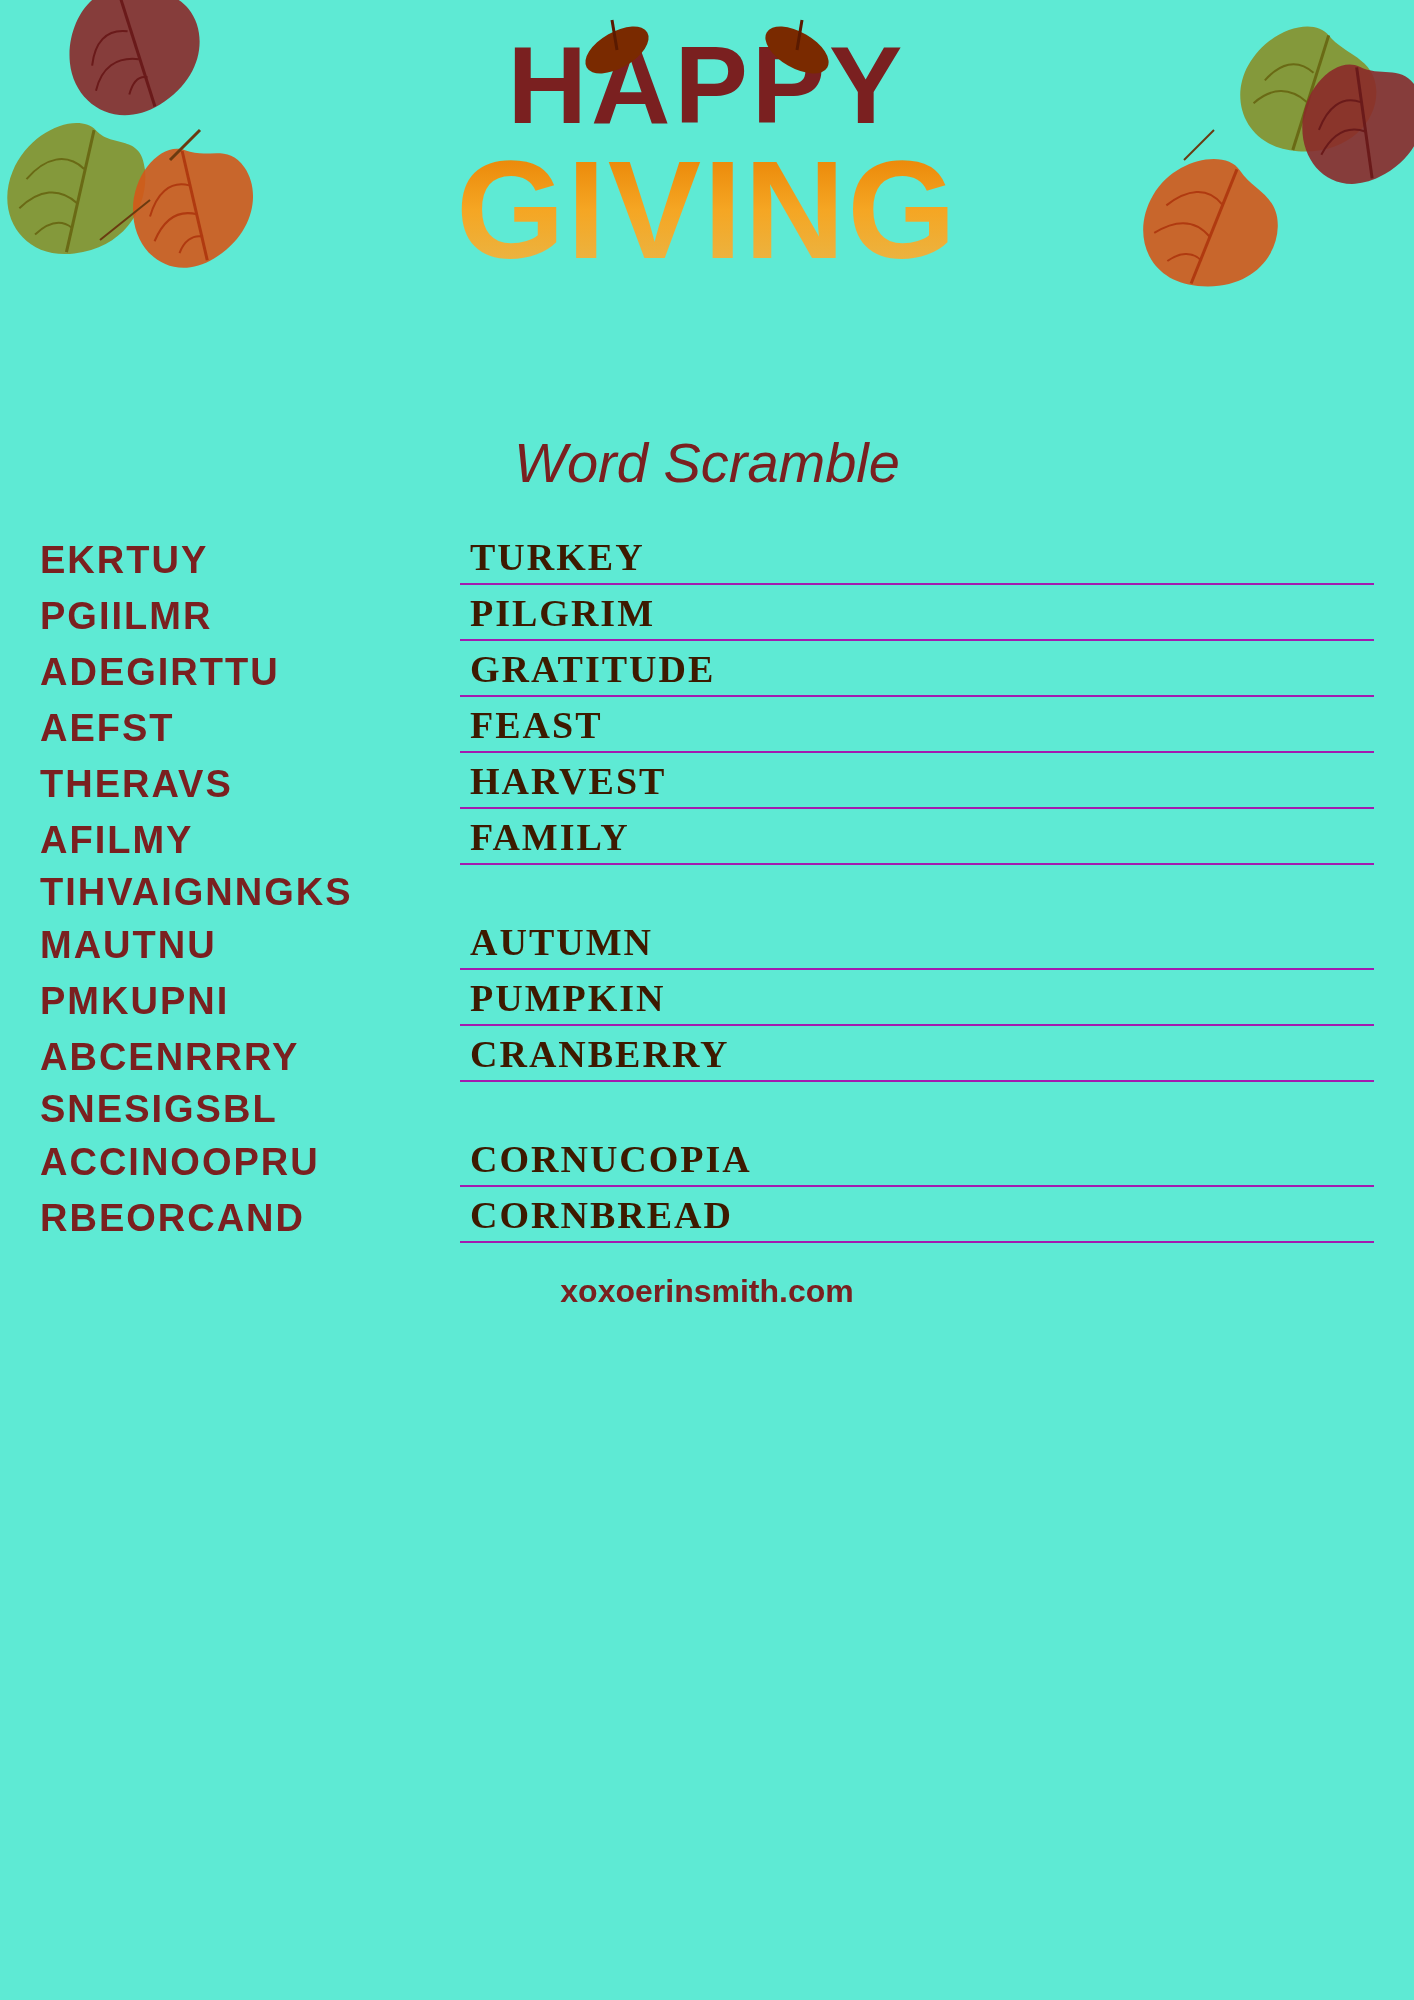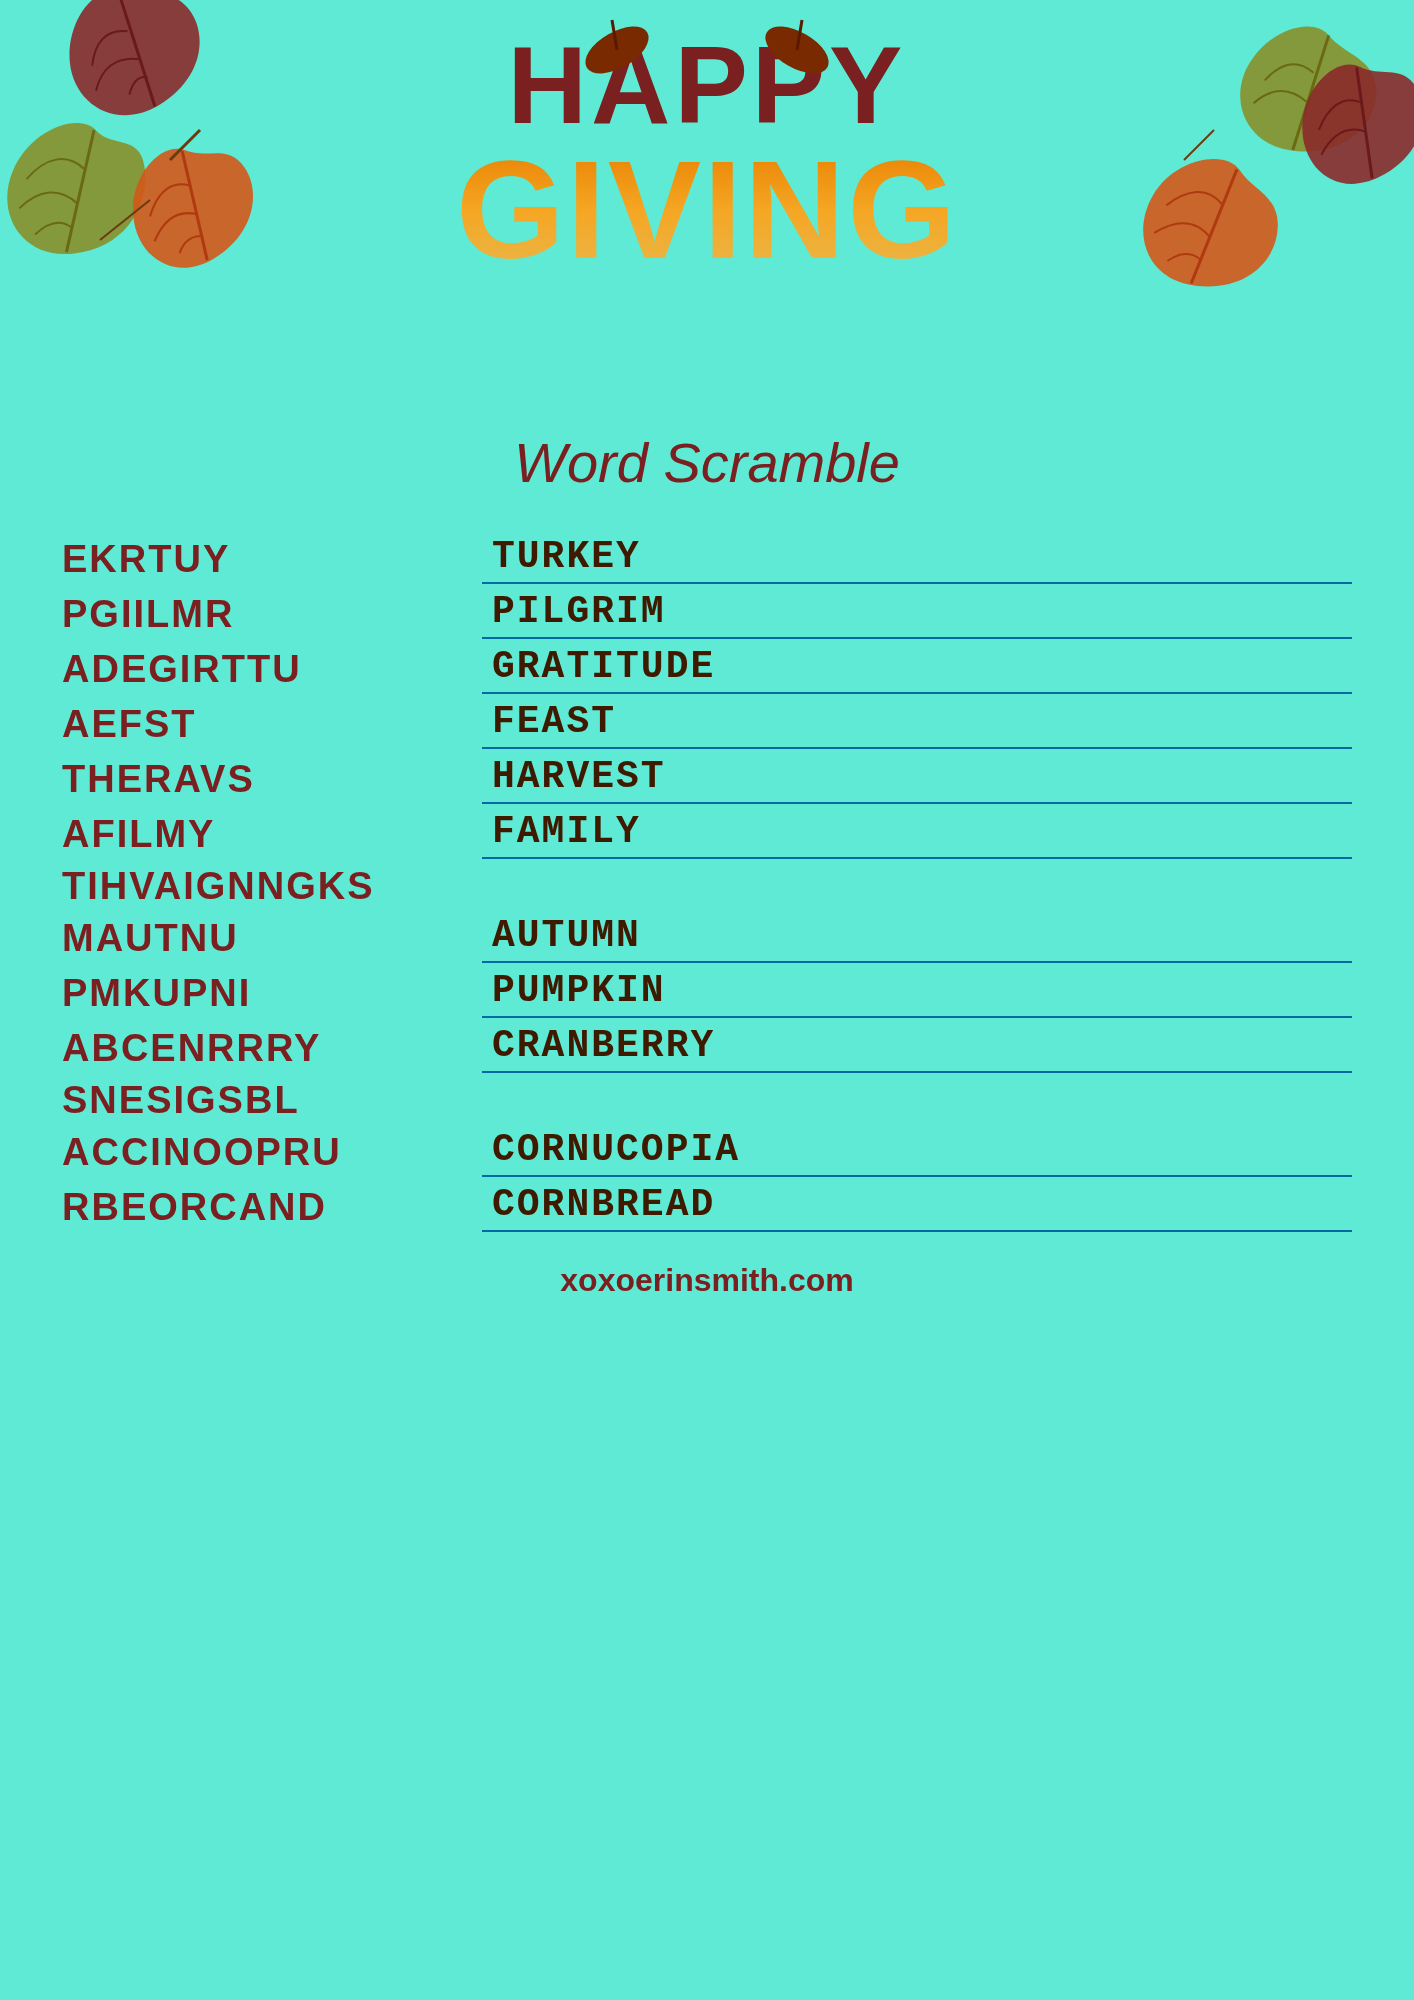--- a/index.html
+++ b/index.html
@@ -79,21 +79,21 @@
       font-style: italic;
       font-weight: normal;
       margin-top: 10px;
       margin-bottom: 40px;
     }
 
     
     .word-list {
       display: flex;
       flex-direction: column;
-      padding: 0 62px;
+      padding: 0 40px;
       gap: 0;
     }
 
     .word-row {
       display: flex;
       flex-direction: row;
       align-items: center;
       margin-bottom: 6px;
     }
 
@@ -105,23 +105,23 @@
       font-family: 'Arial', sans-serif;
       letter-spacing: 2px;
       flex-shrink: 0;
     }
 
     .answer {
       flex: 1;
       font-size: 38px;
       font-weight: 700;
       color: #3d1a00;
-      font-family: Liberation Mono, monospace;
-      letter-spacing: 2px;
-      border-bottom: 2px solid #0369a1;
+      font-family: Liberation Serif, serif;
+      letter-spacing: 2px;
+      border-bottom: 2px solid #a21caf;
       padding-bottom: 4px;
       padding-left: 10px;
     }
 
     
     .footer {
       text-align: center;
       margin-top: 24px;
       font-size: 32px;
       font-weight: 700;

